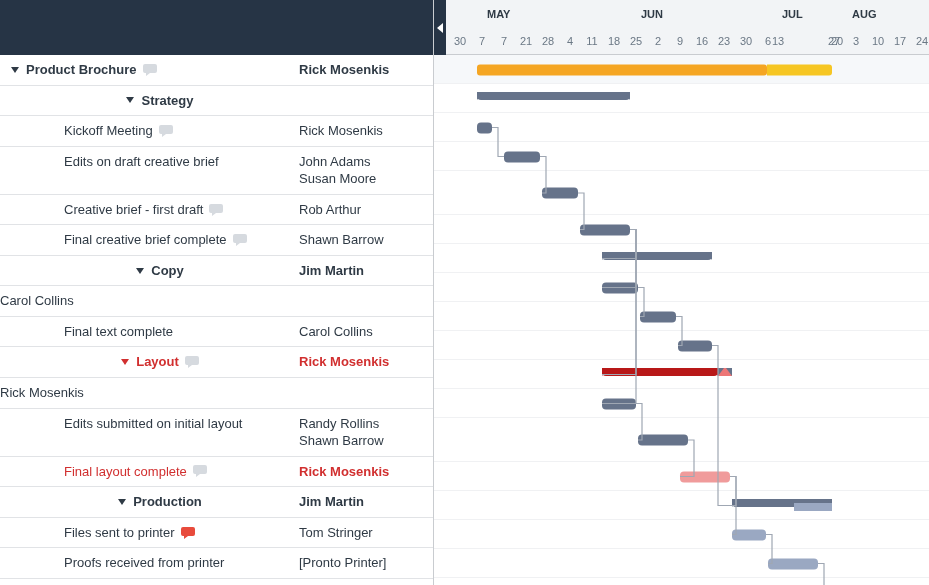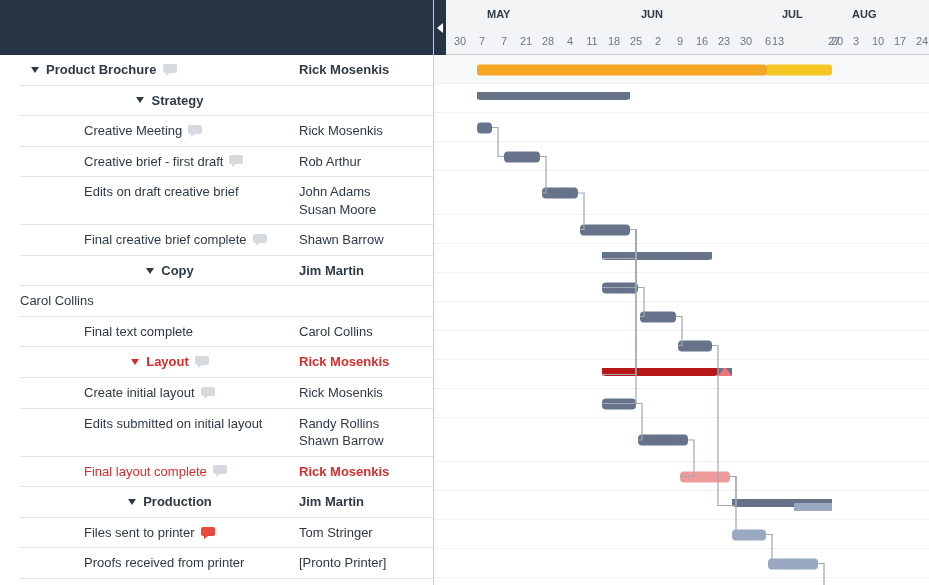--- a/index.html
+++ b/index.html
@@ -17,21 +17,21 @@
 .month-row { height: 27px; display: flex; align-items: center; position: relative; }
 .month-label { position: absolute; font-size: 11px; font-weight: 600; color: #2f3a45; }
 .day-row { height: 28px; display: flex; align-items: center; position: relative; font-size: 11px; color: #6b7885; }
 .day-label { position: absolute; transform: translateX(-50%); }
 
 
 .collapse-arrow { position: absolute; left: 0; top: 0; width: 12px; height: 55px; background: #263445; display: flex; align-items: center; justify-content: center; cursor: pointer; z-index: 5;}
 .collapse-arrow svg { width: 7px; height: 10px; fill: #fff; }
 
 
-.task-rows { flex: 1; overflow: hidden; padding-left: 20px; }
+.task-rows { flex: 1; overflow: hidden; }
 .task-row { display: flex; align-items: flex-start; border-bottom: 1px solid #e1e3e6; min-height: 29px; }
 .task-row.bold { font-weight: 700; }
 .task-row.tall { min-height: 44px; }
 .cell-task { flex: 1; padding: 6px 10px 6px 10px; display: flex; align-items: center; gap: 6px; }
 .cell-resp { width: 134px; padding: 6px 10px 6px 0; line-height: 1.35; }
 .cell-resp.bold { font-weight: 700; }
 .expand-icon { width: 10px; display: inline-flex; justify-content: center; }
 .expand-icon svg { width: 8px; height: 8px; fill: currentColor; }
 .task-name { line-height: 1.35; }
 .task-name.red { color: #d12f2f; }
@@ -103,45 +103,45 @@
               <svg viewBox="0 0 8 8">
                 <path d="M0 1 L8 1 L4 7 Z"></path>
               </svg>
             </span>
             <span class="task-name">Strategy</span>
           </div>
           <div class="cell-resp bold"></div>
         </div>
         <div class="task-row">
           <div class="cell-task indent-2">
-            <span class="task-name">Creative Meeting</span>
+            <span class="task-name">Kickoff Meeting</span>
             <span class="chat-icon">
               <svg viewBox="0 0 14 12">
                 <path fill="#d6dadf" d="M2 0h10a2 2 0 0 1 2 2v5a2 2 0 0 1-2 2H7l-4 3V9H2a2 2 0 0 1-2-2V2a2 2 0 0 1 2-2z"></path>
               </svg>
             </span>
           </div>
           <div class="cell-resp">Rick Mosenkis</div>
         </div>
+        <div class="task-row tall">
+          <div class="cell-task indent-2">
+            <span class="task-name">Edits on draft creative brief</span>
+          </div>
+          <div class="cell-resp">John Adams<br>Susan Moore</div>
+        </div>
         <div class="task-row">
           <div class="cell-task indent-2">
             <span class="task-name">Creative brief - first draft</span>
             <span class="chat-icon">
               <svg viewBox="0 0 14 12">
                 <path fill="#d6dadf" d="M2 0h10a2 2 0 0 1 2 2v5a2 2 0 0 1-2 2H7l-4 3V9H2a2 2 0 0 1-2-2V2a2 2 0 0 1 2-2z"></path>
               </svg>
             </span>
           </div>
           <div class="cell-resp">Rob Arthur</div>
-        </div>
-        <div class="task-row tall">
-          <div class="cell-task indent-2">
-            <span class="task-name">Edits on draft creative brief</span>
-          </div>
-          <div class="cell-resp">John Adams<br>Susan Moore</div>
         </div>
         <div class="task-row">
           <div class="cell-task indent-2">
             <span class="task-name">Final creative brief complete</span>
             <span class="chat-icon">
               <svg viewBox="0 0 14 12">
                 <path fill="#d6dadf" d="M2 0h10a2 2 0 0 1 2 2v5a2 2 0 0 1-2 2H7l-4 3V9H2a2 2 0 0 1-2-2V2a2 2 0 0 1 2-2z"></path>
               </svg>
             </span>
           </div>
@@ -177,28 +177,20 @@
             <span class="task-name red">Layout</span>
             <span class="chat-icon">
               <svg viewBox="0 0 14 12">
                 <path fill="#d6dadf" d="M2 0h10a2 2 0 0 1 2 2v5a2 2 0 0 1-2 2H7l-4 3V9H2a2 2 0 0 1-2-2V2a2 2 0 0 1 2-2z"></path>
               </svg>
             </span>
           </div>
           <div class="cell-resp bold red">Rick Mosenkis</div>
         </div>
         <div class="task-row">
-          <div class="cell-task indent-2">
-            <span class="task-name">Create initial layout</span>
-            <span class="chat-icon">
-              <svg viewBox="0 0 14 12">
-                <path fill="#d6dadf" d="M2 0h10a2 2 0 0 1 2 2v5a2 2 0 0 1-2 2H7l-4 3V9H2a2 2 0 0 1-2-2V2a2 2 0 0 1 2-2z"></path>
-              </svg>
-            </span>
-          </div>
           <div class="cell-resp">Rick Mosenkis</div>
         </div>
         <div class="task-row tall">
           <div class="cell-task indent-2">
             <span class="task-name">Edits submitted on initial layout</span>
           </div>
           <div class="cell-resp">Randy Rollins<br>Shawn Barrow</div>
         </div>
         <div class="task-row">
           <div class="cell-task indent-2">

